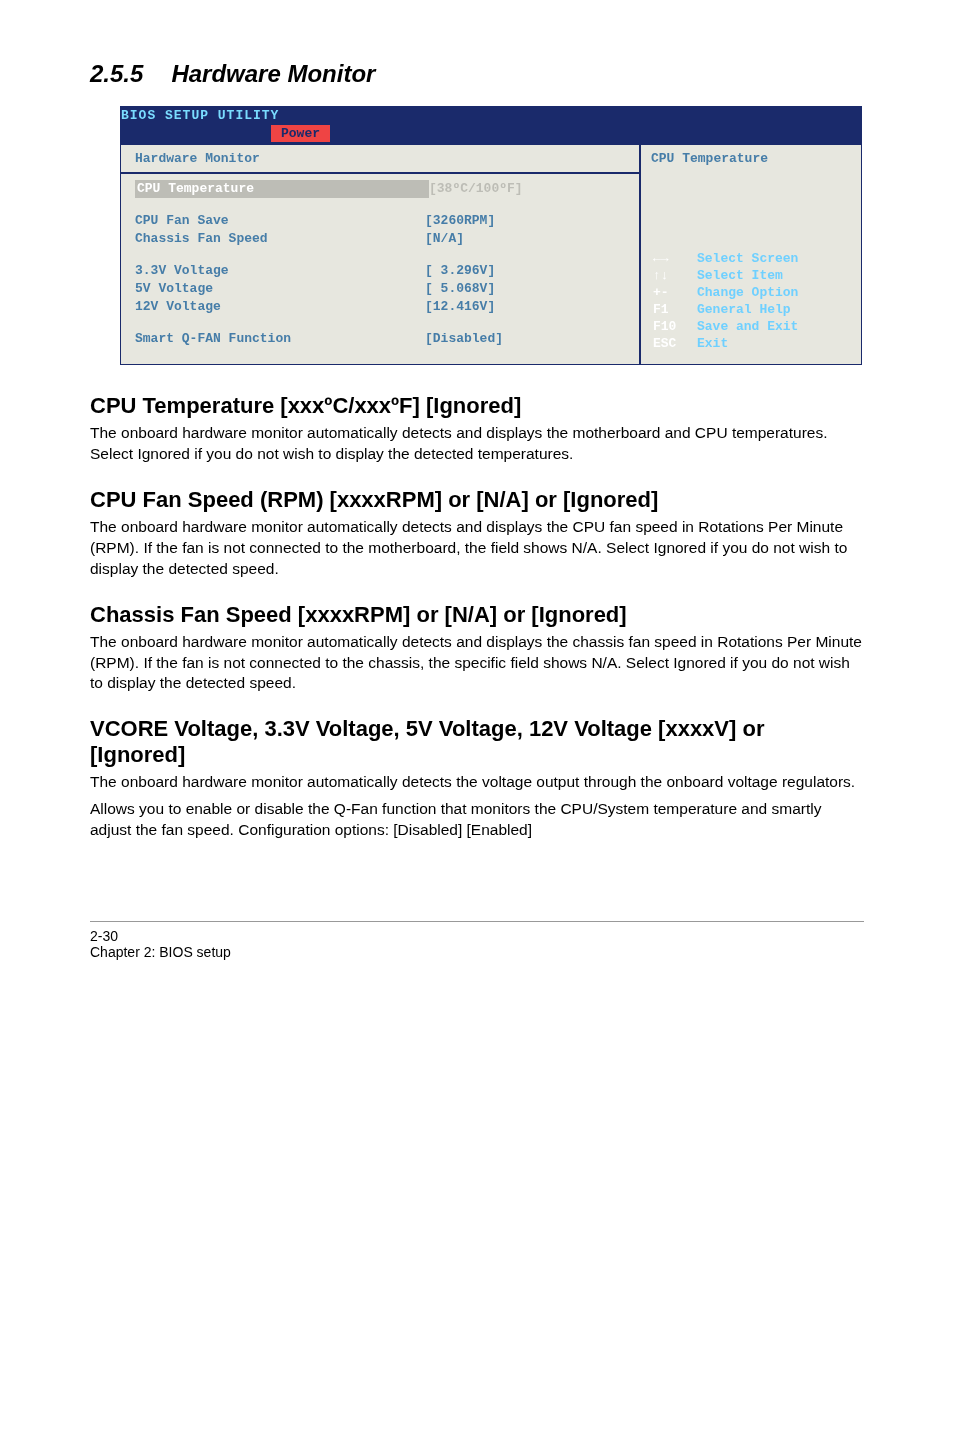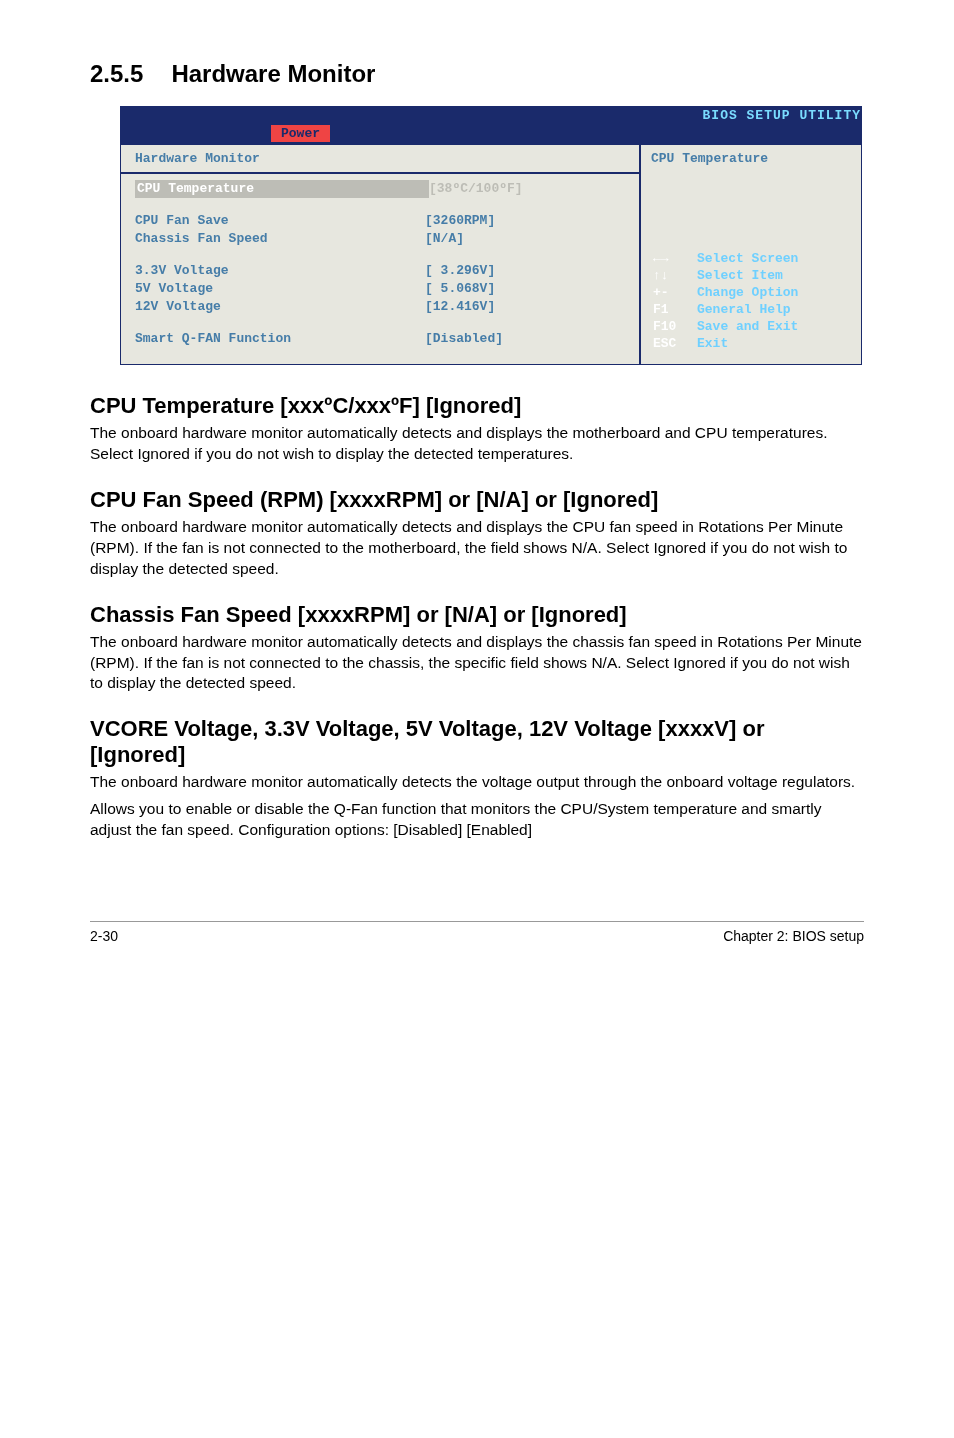--- a/index.html
+++ b/index.html
@@ -10,37 +10,38 @@
     color: #000;
     width: 954px;
   }
   .page {
     padding: 60px 90px 40px 90px;
   }
   h2.section-number {
     font-size: 24px;
     font-weight: bold;
     margin: 0 0 18px 0;
+    font-style: italic;
   }
   h2.section-number .num { margin-right: 28px; }
   .bios-wrap {
     margin: 0 0 28px 30px;
   }
   .bios-window {
     width: 740px;
     border: 1px solid #1a2a6b;
     font-family: "Courier New", monospace;
     font-size: 13px;
     font-weight: bold;
     background: #e7e7df;
   }
   .bios-titlebar {
     background: #1a2a6b;
     color: #7adcff;
-    text-align: right;
+    text-align: left;
     position: relative;
     height: 18px;
     line-height: 18px;
     font-family: "Courier New", monospace;
     font-weight: bold;
     letter-spacing: 1px;
   }
   .tabstrip {
     background: #1a2a6b;
     height: 20px;
@@ -136,20 +137,21 @@
     line-height: 1.35;
     margin: 2px 0 6px 0;
   }
   .footer {
     margin-top: 80px;
     border-top: 1px solid #999;
     padding-top: 6px;
     display: flex;
     justify-content: space-between;
     font-size: 14px;
+    flex-direction: column;
   }
 </style>
 </head>
 <body>
 
 <div class="page">
 
   <h2 class="section-number">
     <span class="num">2.5.5</span><span>Hardware Monitor</span>
   </h2>

